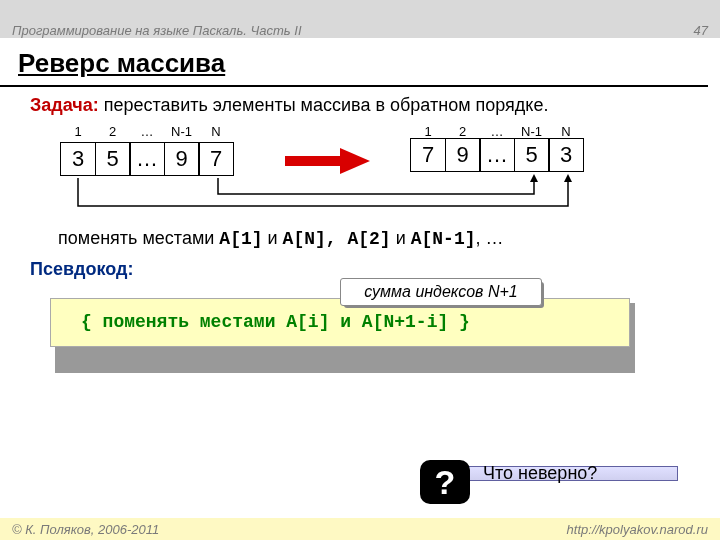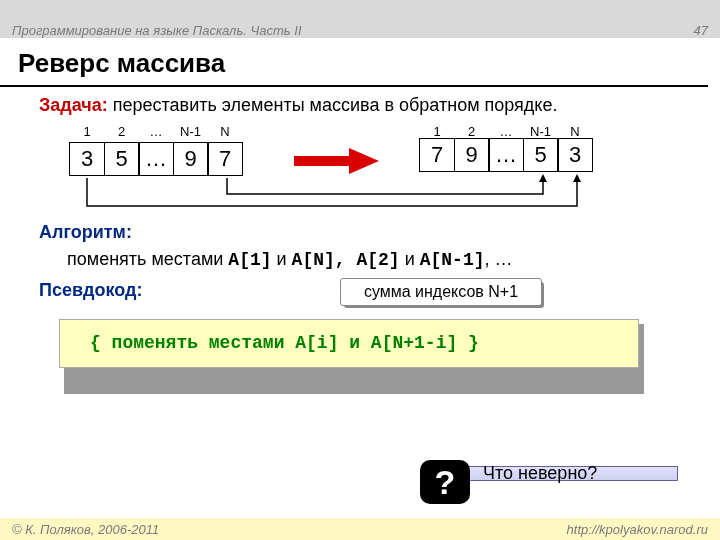--- a/index.html
+++ b/index.html
@@ -25,23 +25,24 @@
     font-style: italic;
     color: #7a7a7a;
     font-size: 13px;
   }
   .title {
     font-size: 26px;
     font-weight: bold;
     padding: 10px 0 6px 18px;
     border-bottom: 2px solid #000;
     margin: 0 12px 0 0;
+    text-decoration: underline;
   }
   .content {
-    padding: 8px 30px 0 39px;
+    padding: 8px 30px 0 30px;
     font-size: 18px;
   }
   .task-line { margin-bottom: 6px; }
   .kw-red { color: #c00000; font-weight: bold; }
   .kw-navy { color: #002a80; font-weight: bold; }
   .arrays-row {
     position: relative;
     height: 100px;
     margin-top: 6px;
   }
@@ -89,20 +90,21 @@
   }
   .algo-block { margin-top: 0; }
   .swap-text { margin: 6px 0 0 28px; font-size: 18px; position: relative; }
   .mono { font-family: "Courier New", monospace; font-weight: bold; }
   .callout {
     position: absolute;
     left: 340px;
     top: 278px;
     width: 200px;
     height: 28px;
+    font-style: italic;
   }
   .callout-shadow {
     position: absolute;
     left: 4px; top: 4px;
     width: 200px; height: 26px;
     background: #888;
     border-radius: 3px;
   }
   .callout-box {
     position: absolute;
@@ -254,21 +256,20 @@
 
       <svg class="swap-svg" width="540" height="50">
         <path d="M 18 6 L 18 34 L 508 34 L 508 6" fill="none" stroke="#000" stroke-width="1.5"></path>
         <polygon points="504,10 512,10 508,2" fill="#000"></polygon>
         <path d="M 158 6 L 158 22 L 474 22 L 474 6" fill="none" stroke="#000" stroke-width="1.5"></path>
         <polygon points="470,10 478,10 474,2" fill="#000"></polygon>
       </svg>
     </div>
 
     <div class="algo-block">
-      <div class="kw-navy">Алгоритм:</div>
       <div class="swap-text">
         <span>поменять местами </span><span class="mono">A[1]</span><span> и </span><span class="mono">A[N]</span><span class="mono">, </span><span class="mono">A[2]</span><span> и </span><span class="mono">A[N-1]</span><span>, …</span>
       </div>
       <div class="kw-navy" style="margin-top:10px;">Псевдокод:</div>
 
       <div class="code-box-wrap">
         <div class="code-shadow"></div>
         <div class="code-box">
           <div class="code-green" style="padding-left:16px;">{ поменять местами A[i] и A[N+1-i] }</div>
         </div>

